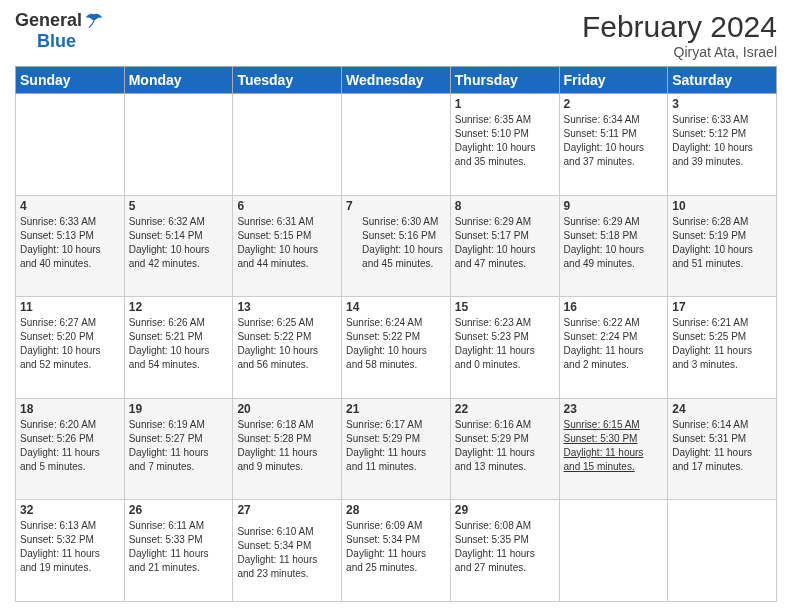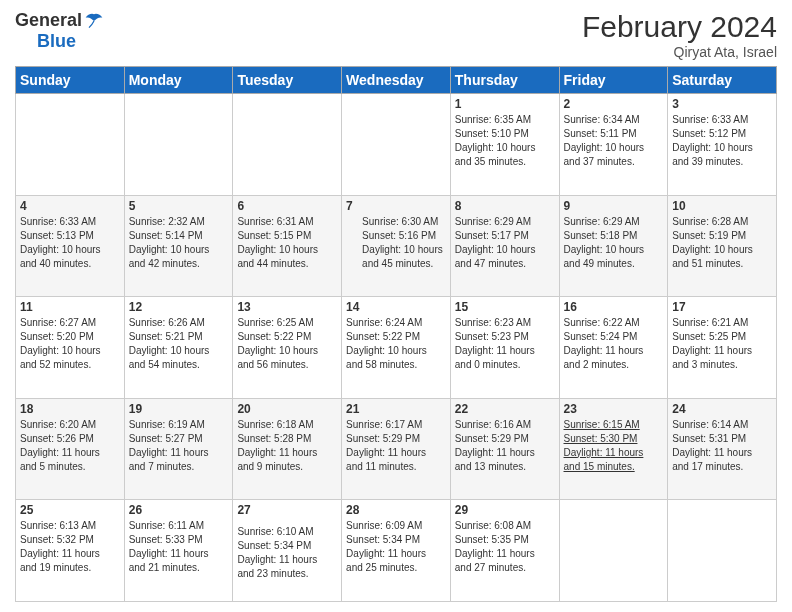--- a/index.html
+++ b/index.html
@@ -167,21 +167,21 @@
         <tr>
           <td>
             <span class="day-number">4</span>
             <div class="day-info" style="white-space: pre-line;">Sunrise: 6:33 AM
 Sunset: 5:13 PM
 Daylight: 10 hours
 and 40 minutes.</div>
           </td>
           <td>
             <span class="day-number">5</span>
-            <div class="day-info" style="white-space: pre-line;">Sunrise: 2:32 AM
+            <div class="day-info" style="white-space: pre-line;">Sunrise: 6:32 AM
 Sunset: 5:14 PM
 Daylight: 10 hours
 and 42 minutes.</div>
           </td>
           <td>
             <span class="day-number">6</span>
             <div class="day-info" style="white-space: pre-line;">Sunrise: 6:31 AM
 Sunset: 5:15 PM
 Daylight: 10 hours
 and 44 minutes.</div>
@@ -247,21 +247,21 @@
           <td>
             <span class="day-number">15</span>
             <div class="day-info" style="white-space: pre-line;">Sunrise: 6:23 AM
 Sunset: 5:23 PM
 Daylight: 11 hours
 and 0 minutes.</div>
           </td>
           <td>
             <span class="day-number">16</span>
             <div class="day-info" style="white-space: pre-line;">Sunrise: 6:22 AM
-Sunset: 5:24 PM
+Sunset: 2:24 PM
 Daylight: 11 hours
 and 2 minutes.</div>
           </td>
           <td>
             <span class="day-number">17</span>
             <div class="day-info" style="white-space: pre-line;">Sunrise: 6:21 AM
 Sunset: 5:25 PM
 Daylight: 11 hours
 and 3 minutes.</div>
           </td>
@@ -312,21 +312,21 @@
           <td>
             <span class="day-number">24</span>
             <div class="day-info" style="white-space: pre-line;">Sunrise: 6:14 AM
 Sunset: 5:31 PM
 Daylight: 11 hours
 and 17 minutes.</div>
           </td>
         </tr>
         <tr>
           <td>
-            <span class="day-number">25</span>
+            <span class="day-number">32</span>
             <div class="day-info" style="white-space: pre-line;">Sunrise: 6:13 AM
 Sunset: 5:32 PM
 Daylight: 11 hours
 and 19 minutes.</div>
           </td>
           <td>
             <span class="day-number">26</span>
             <div class="day-info" style="white-space: pre-line;">Sunrise: 6:11 AM
 Sunset: 5:33 PM
 Daylight: 11 hours

